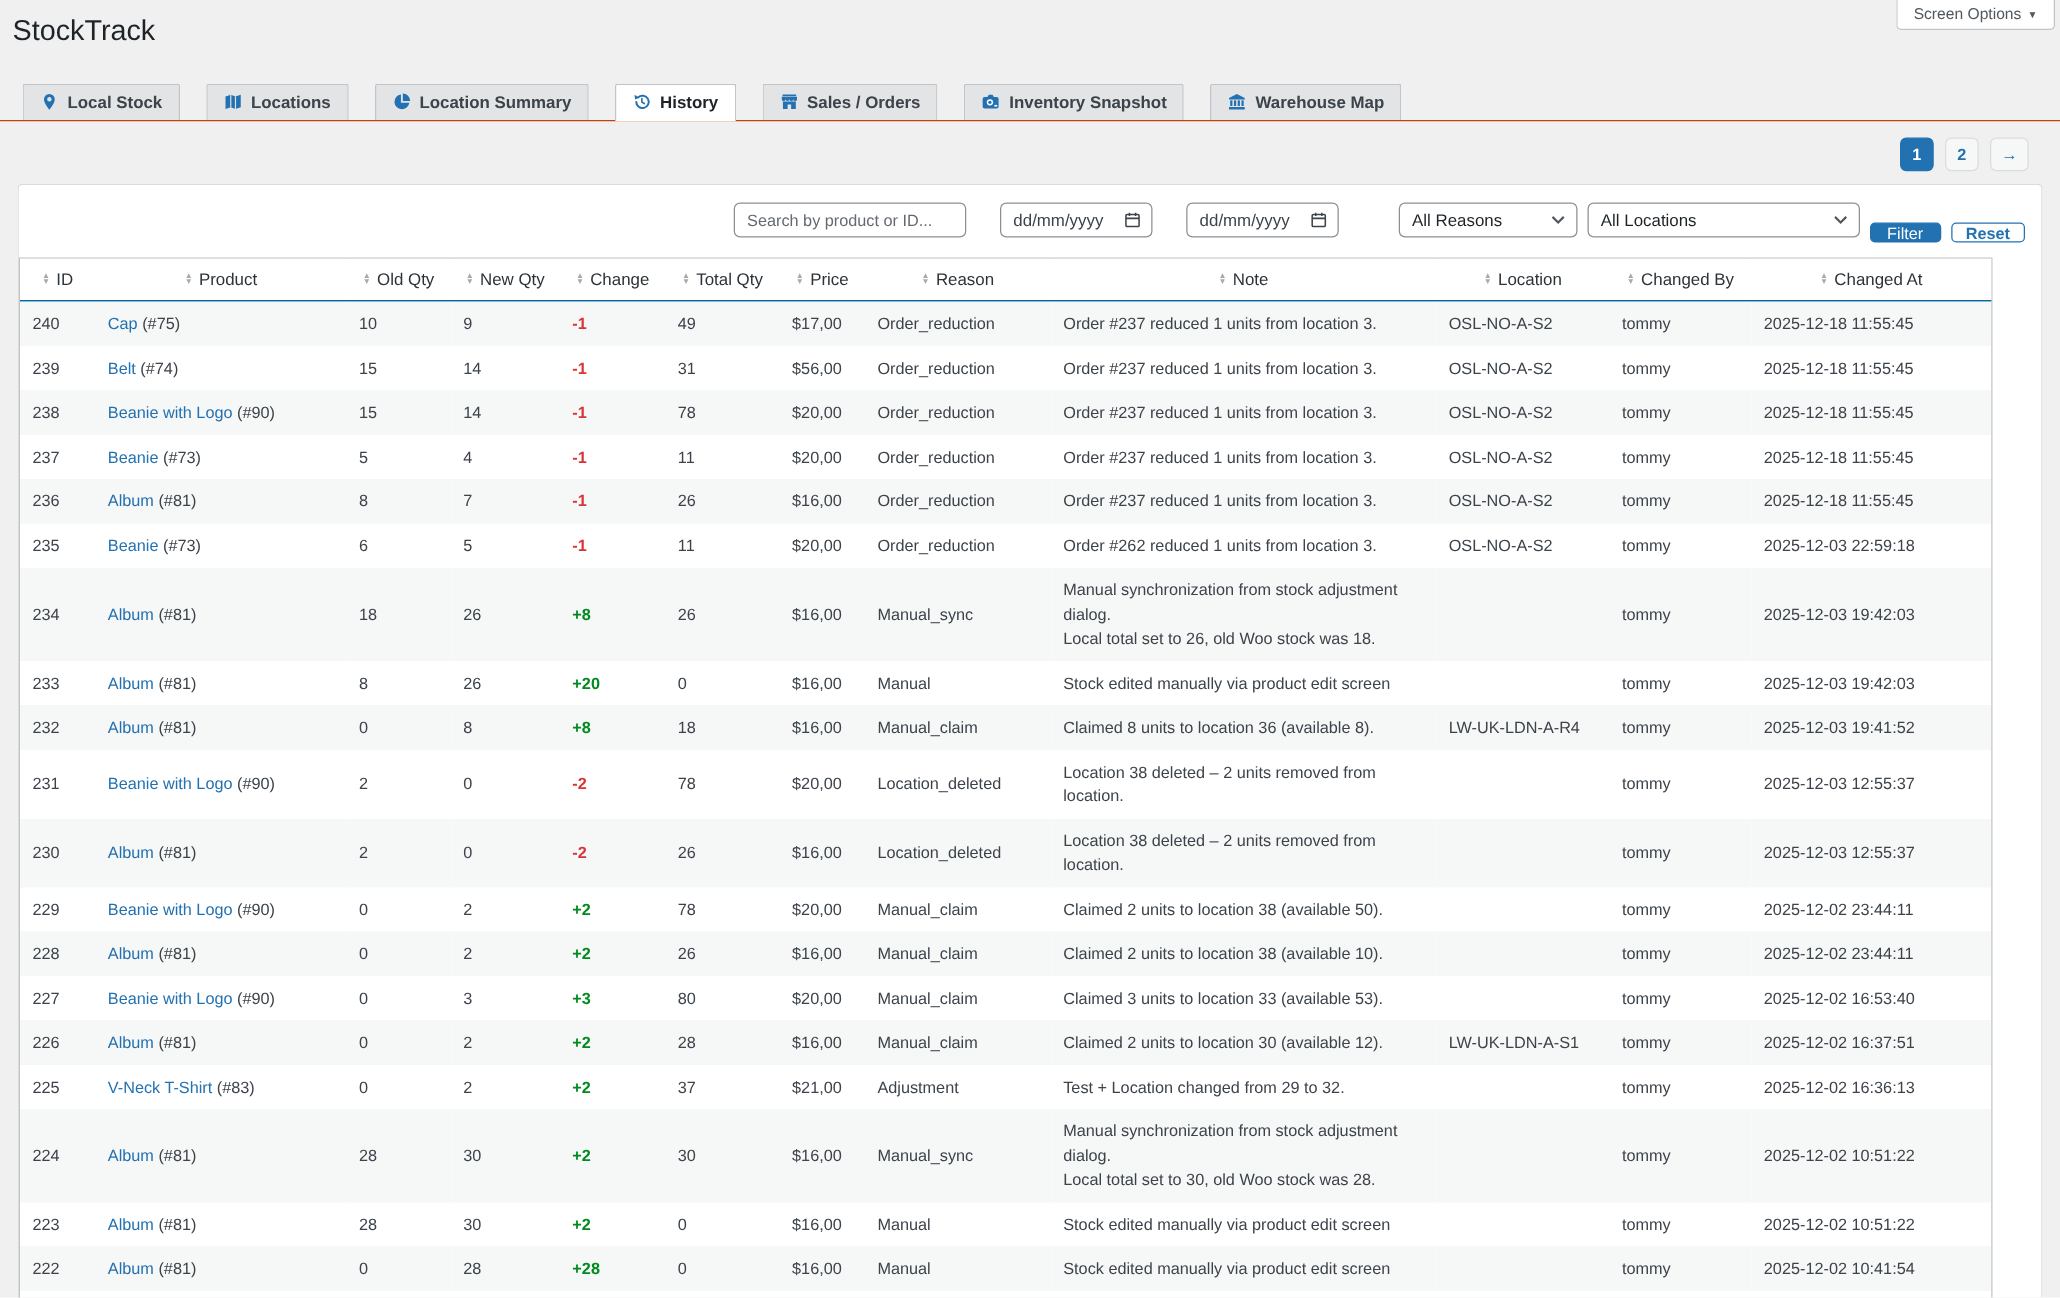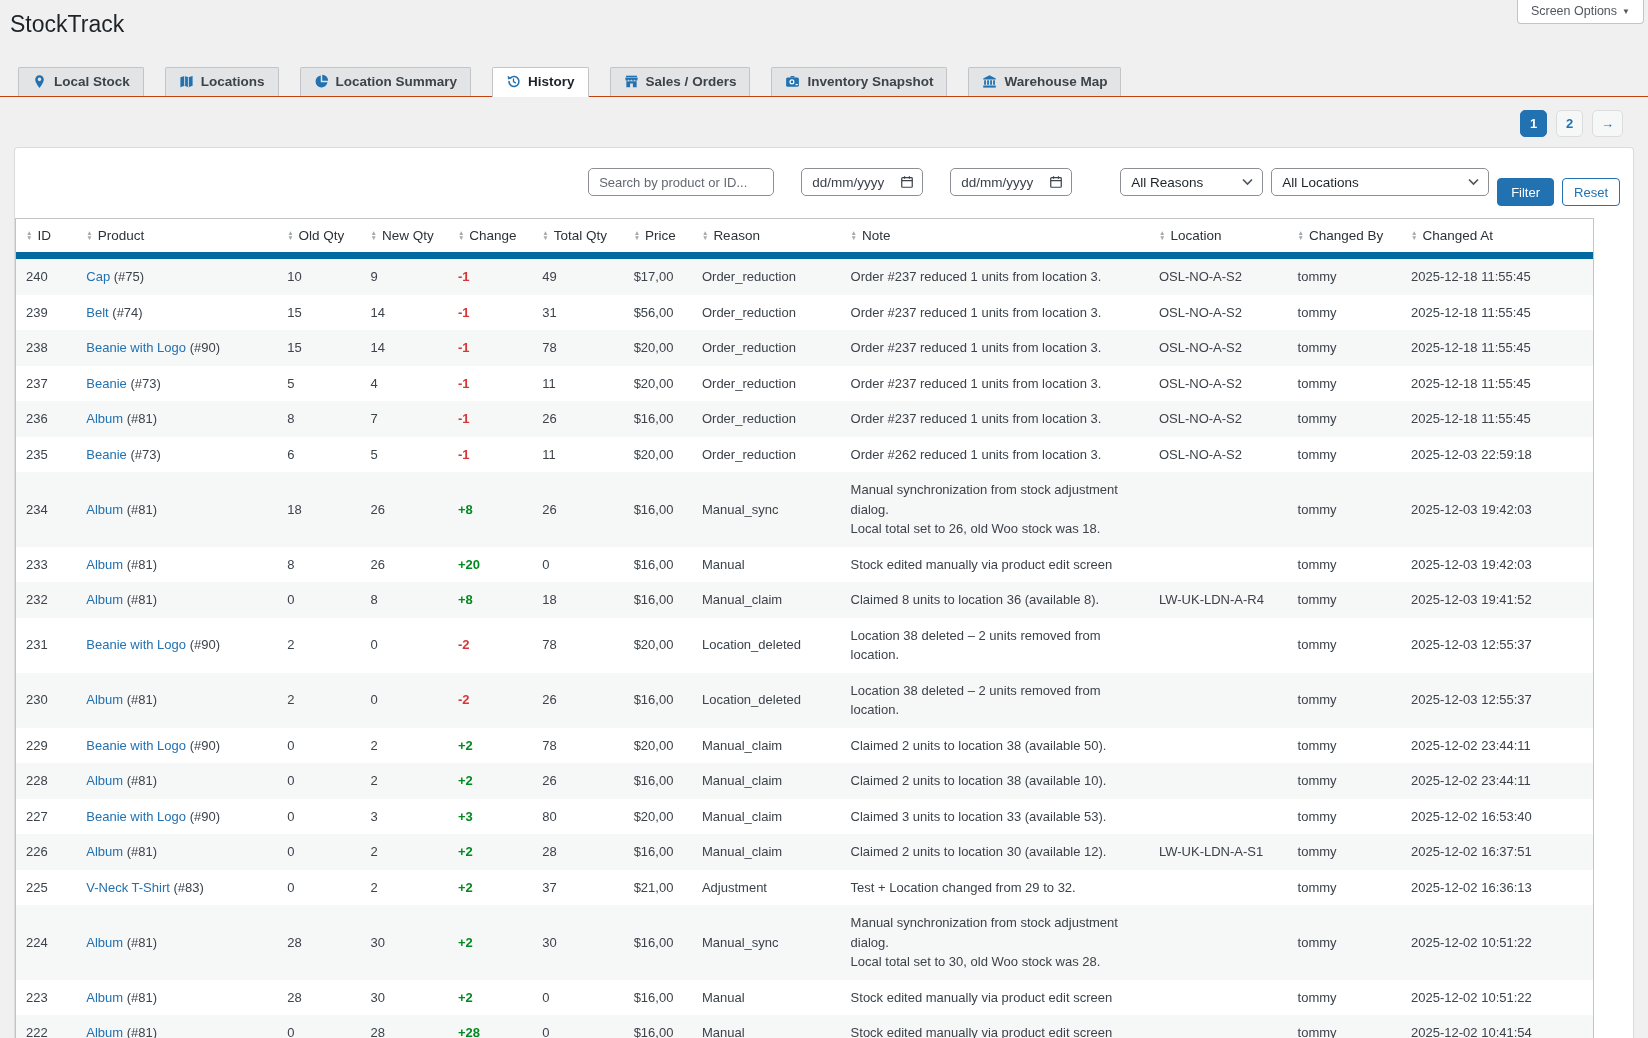--- a/index.html
+++ b/index.html
@@ -76,32 +76,32 @@
     width:122px; display:flex; align-items:center; justify-content:space-between;
     padding:0 8px 0 10px; color:#3c434a; font-size:13.5px; cursor:pointer;margin-left:19px;
   }
   .select-box{
     display:flex; align-items:center; justify-content:space-between;
     padding:0 9px 0 10px; color:#1d2327; font-size:13.5px; cursor:pointer;
   }
   .select-reason{ width:143px;margin-left:40px; }
   .select-location{ width:218px; }
   .btn{
-    height:28px; border-radius:4px; font-size:13px; cursor:pointer;
+    height:16px; border-radius:4px; font-size:13px; cursor:pointer;
     font-family:"Liberation Sans",sans-serif;
     margin-top:20px;
   }
   .btn-filter{ padding:0 13px; background:#2271b1; border:1px solid #2271b1; color:#fff; }
-  .btn-reset{ padding:0 11px; background:#fff; border:1px solid #2271b1; color:#2271b1; }
+  .btn-reset{ padding:0 11px; background:#fff; border:1px solid #2271b1; color:#2271b1;font-weight:bold; }
   
   .table-wrap{ margin:3px 39px 0 0; border:1px solid #c3c4c7; border-top:1px solid #c3c4c7; }
   table{ width:100%; border-collapse:collapse; table-layout:fixed; }
   thead th{
-    text-align:left; font-weight:400; font-size:13.5px; color:#2c3338;
-    padding:9px 10px; border-bottom:7px solid #0369a1; background:#fff;
+    text-align:center; font-weight:400; font-size:13.5px; color:#2c3338;
+    padding:9px 10px; border-bottom:1px solid #0369a1; background:#fff;
     white-space:nowrap; cursor:pointer;
   }
   .sort{ display:inline-block; vertical-align:middle; margin-right:5px; margin-top:-2px; }
   .sort i{ display:block; font-style:normal; font-size:6.5px; line-height:5.5px; color:#a7aaad; }
   tbody td{
     padding:8px 10px; font-size:13px; color:#3c434a; vertical-align:middle;
     line-height:1.5; overflow:hidden;
   }
   tbody tr.alt{ background:#f6f7f7; }
   .plink{ color:#2271b1; cursor:pointer;text-align:right; }

